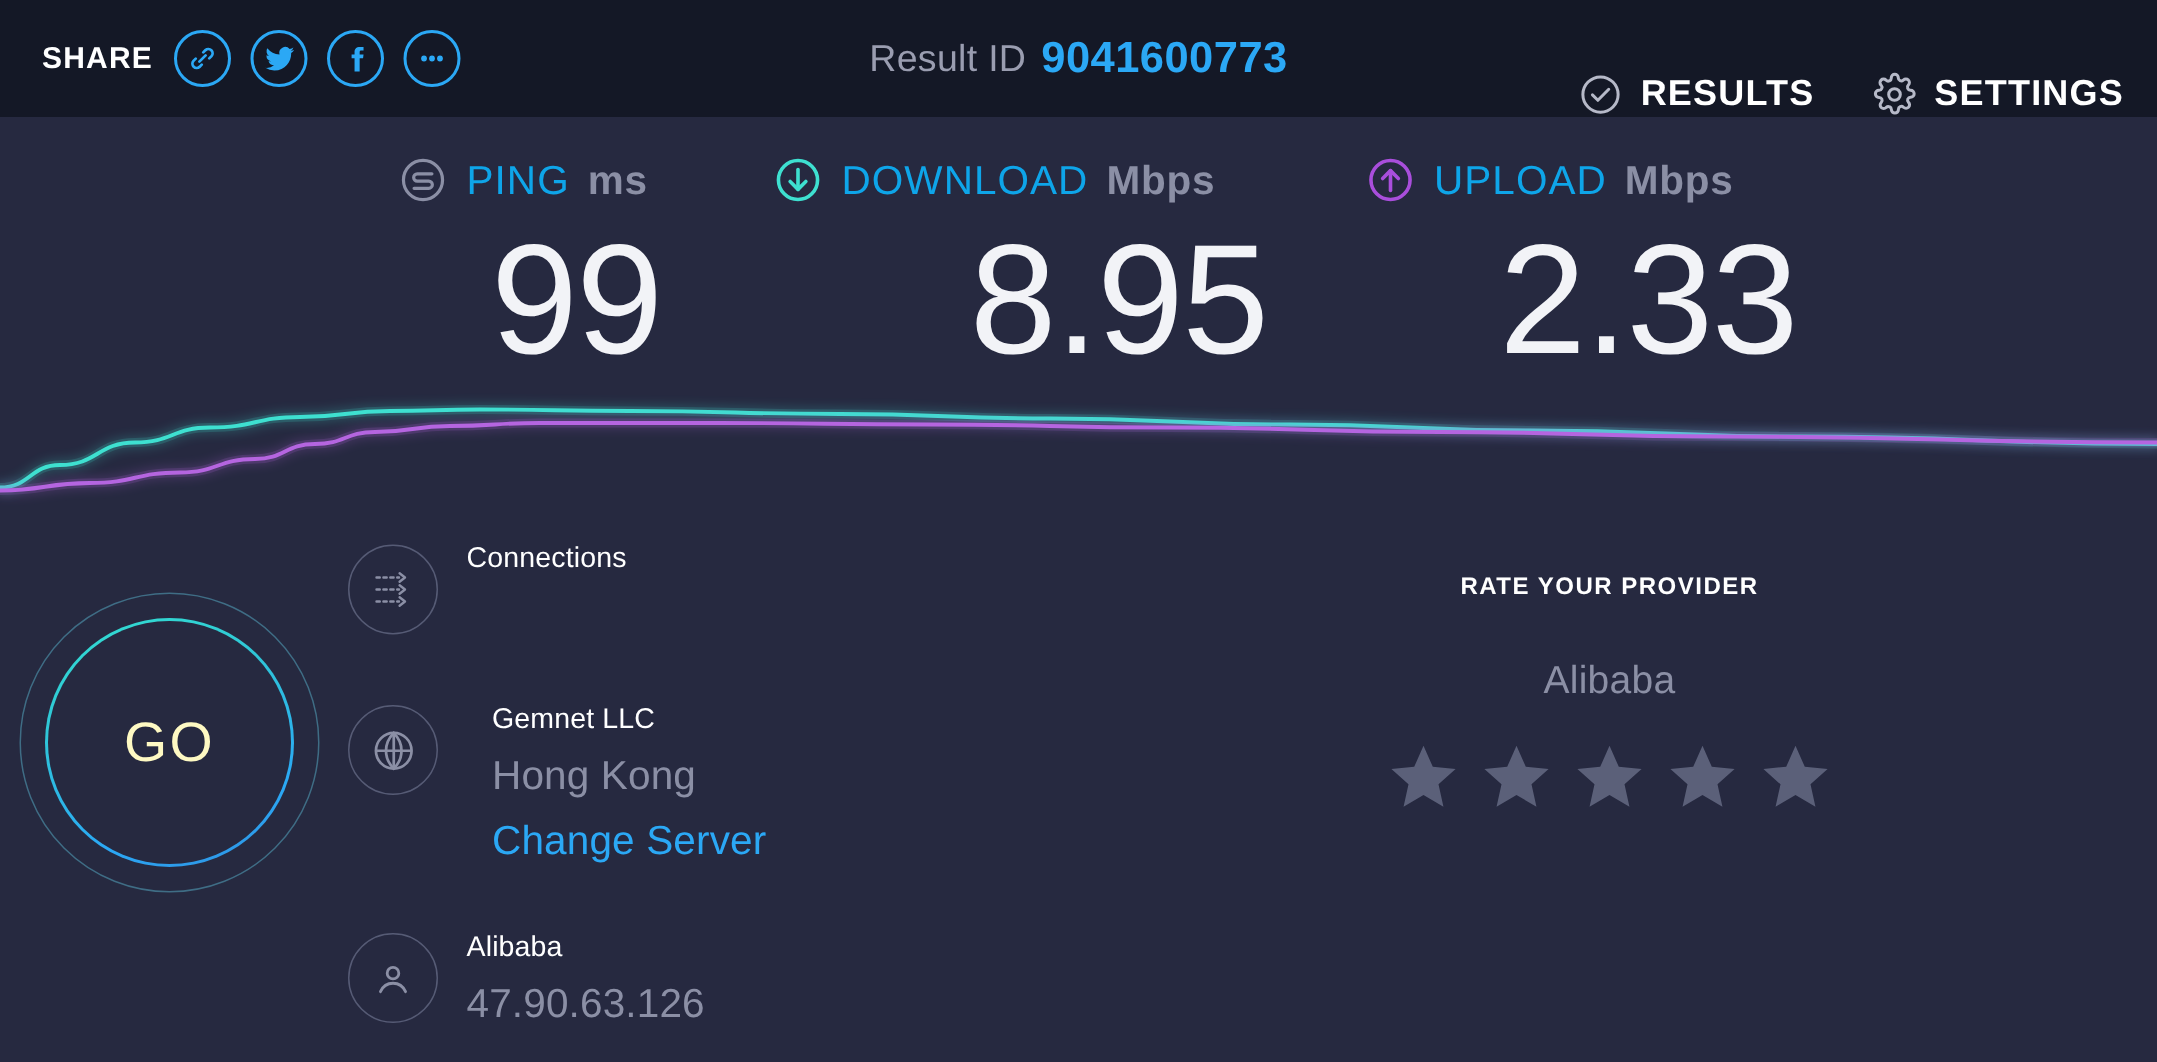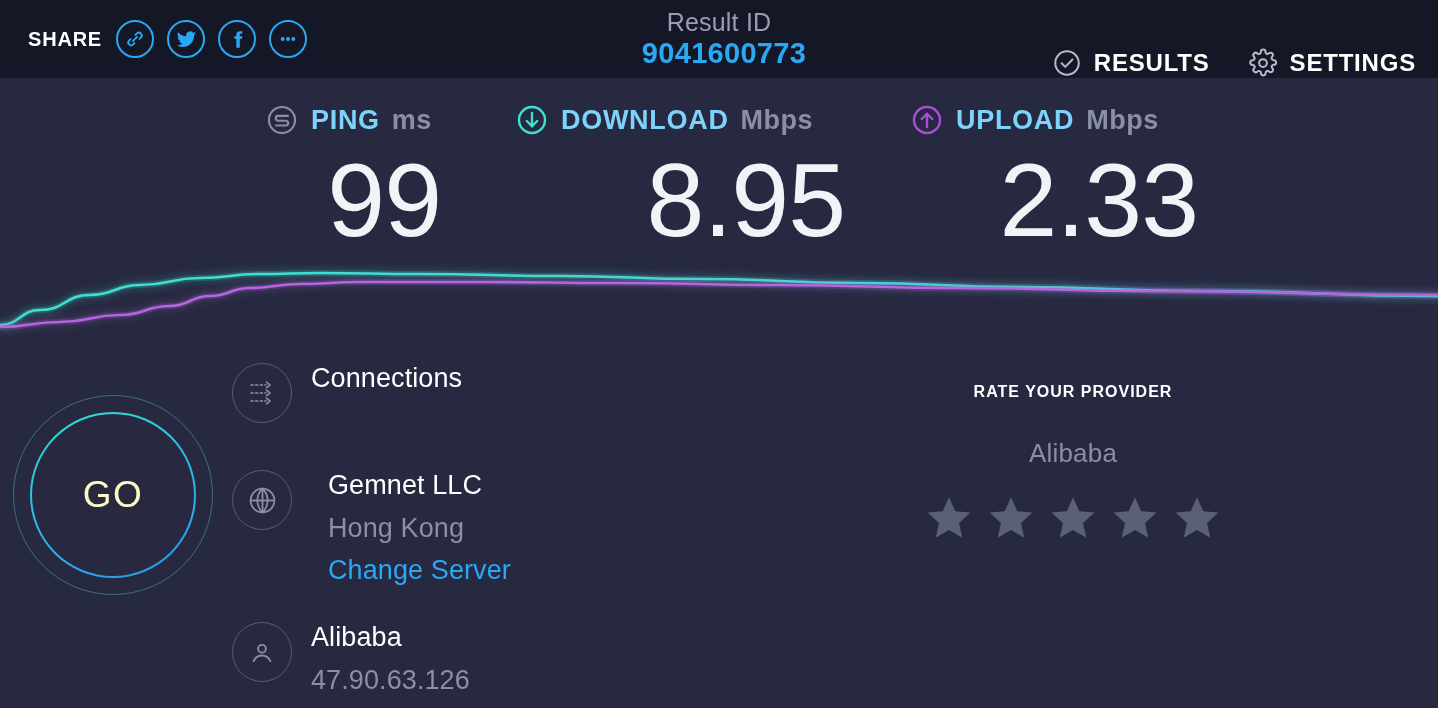--- a/index.html
+++ b/index.html
@@ -60,21 +60,20 @@
 
   .result-id {
     position: absolute;
     left: 0; right: 0;
     top: 0;
     height: 78px;
     display: flex;
     align-items: center;
     justify-content: center;
     pointer-events: none;
-    flex-direction: column;
   }
   .result-id-label {
     color: #9a9db0;
     font-size: 25px;
     font-weight: normal;
     letter-spacing: 0.2px;
   }
   .result-id-value {
     color: #2ba8f5;
     font-size: 29px;
@@ -120,22 +119,22 @@
     top: 22px;
   }
   .metric-head {
     display: flex;
     align-items: center;
     gap: 12px;
     height: 40px;
   }
   .metric-name {
     font-size: 27px;
-    font-weight: bold;
-    color: #7dd3fc;
+    font-weight: normal;
+    color: #0ea5e9;
     letter-spacing: 0.7px;
   }
   .metric-unit {
     font-size: 27px;
     font-weight: bold;
     color: #8b8fa5;
     letter-spacing: 0.5px;
   }
   .metric-value {
     font-size: 104px;
@@ -232,21 +231,21 @@
     min-width: 60px;
     border-radius: 50%;
     border: 1.5px solid #565b75;
     display: flex;
     align-items: center;
     justify-content: center;
     margin-top: 3px;
   }
   .info-text { padding-top: 1px; }
   .info-title {
-    font-size: 27px;
+    font-size: 19px;
     color: #ffffff;
     font-weight: normal;
     line-height: 1.28;
     letter-spacing: 0.1px;
   }
   .info-sub {
     font-size: 27px;
     color: #8b8fa5;
     font-weight: normal;
     line-height: 1.28;

